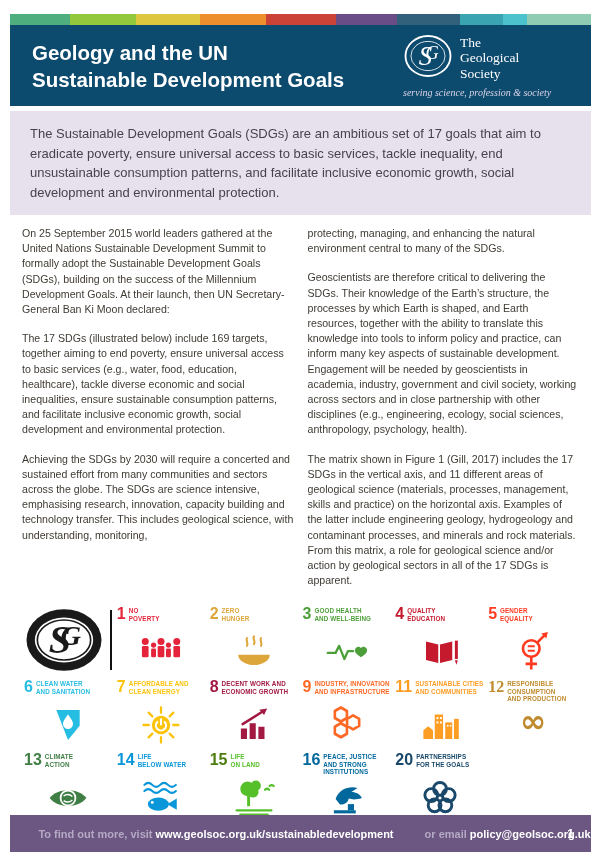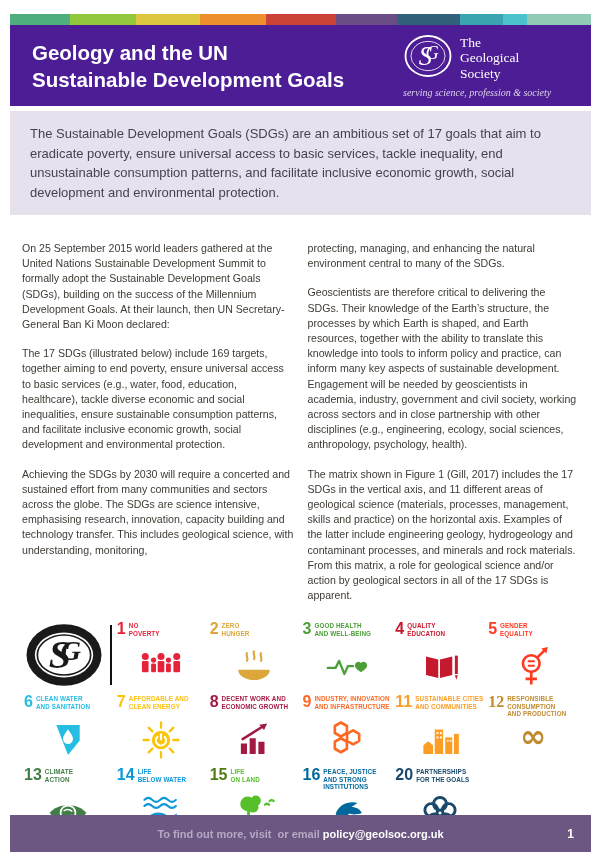--- a/index.html
+++ b/index.html
@@ -4,54 +4,54 @@
 <style>
   html,body{margin:0;padding:0;background:#ffffff;}
   .page{position:relative;width:601px;height:852px;background:#ffffff;overflow:hidden;
         font-family:"Liberation Sans",sans-serif;}
   .content{position:absolute;left:10px;right:10px;top:0;}
 
   
   .stripe{margin-top:14px;height:11px;display:flex;width:100%;}
 
   
-  .header{background:#4c1d95;height:81px;display:flex;align-items:center;}
+  .header{background:#0c4a6e;height:81px;display:flex;align-items:center;}
   .titleblock{flex:1;padding-left:22px;color:#ffffff;}
   .title-line{font-size:20.5px;font-weight:bold;line-height:27px;}
   .logoblock{width:178px;padding-right:10px;color:#ffffff;}
   .logo-row{display:flex;align-items:center;gap:7px;}
   .logo-text{font-family:"Liberation Serif",serif;font-size:13.5px;line-height:1.12;color:#fff;}
   .logo-tagline{font-family:"Liberation Serif",serif;font-style:italic;font-size:10px;
                 color:#ded5e8;margin-top:4px;white-space:nowrap;}
 
   
   .intro{margin-top:5px;background:#e6e1ec;padding:13px 20px 13px 20px;
          font-size:13px;line-height:19.5px;color:#47424f;}
 
   
-  .columns{display:flex;gap:14px;padding:26px 12px 0 12px;}
+  .columns{display:flex;gap:14px;padding:11px 12px 0 12px;}
   .col{flex:1;font-size:10.6px;line-height:15.2px;color:#3f3a33;}
   .col p{margin:0 0 14px 0;}
   .col p.quote{font-style:italic;}
 
   
   .sdg-grid{margin-top:4px;padding:0 14px;display:grid;
             grid-template-columns:repeat(6,1fr);row-gap:5px;column-gap:4px;}
   .seal-cell{display:flex;align-items:center;justify-content:center;gap:6px;}
   .seal-divider{width:2px;height:60px;background:#111111;}
   .tile{display:flex;flex-direction:column;}
   .tile-head{height:23px;display:flex;align-items:flex-start;}
   .tile-num{font-size:16px;font-weight:bold;line-height:0.95;margin-right:3px;}
   .tile-label{font-size:6.3px;font-weight:bold;line-height:1.18;letter-spacing:0.1px;padding-top:1px;}
   .tile-icon{height:45px;display:flex;align-items:center;justify-content:center;}
 
   
   .footer{position:absolute;left:10px;right:10px;bottom:0;height:37px;background:#6b5781;
           display:flex;align-items:center;justify-content:center;font-size:11px;}
-  .footer .muted{color:#b5a9c4;font-weight:bold;white-space:pre;}
+  .footer .muted{color:#b5a9c4;font-weight:bold;white-space:pre;margin-left:28px;}
   .footer .link{color:#ffffff;font-weight:bold;text-decoration:none;white-space:pre;}
   .page-num{position:absolute;right:17px;top:50%;transform:translateY(-50%);
             color:#ffffff;font-weight:bold;font-size:12px;}
 </style>
 </head>
 <body>
 
 <div class="page">
   <div class="content">
 
@@ -381,17 +381,18 @@
     </g>
             </svg>
           </div>
         </div>
       </div>
 
   </div>
 
   <div class="footer">
     <span class="muted">To find out more, visit </span>
+      <a class="link">www.geolsoc.org.uk/sustainabledevelopment</a>
       <span class="muted"> or email </span>
       <a class="link">policy@geolsoc.org.uk</a>
     <span class="page-num">1</span>
   </div>
 </div>
 
 </body></html>

